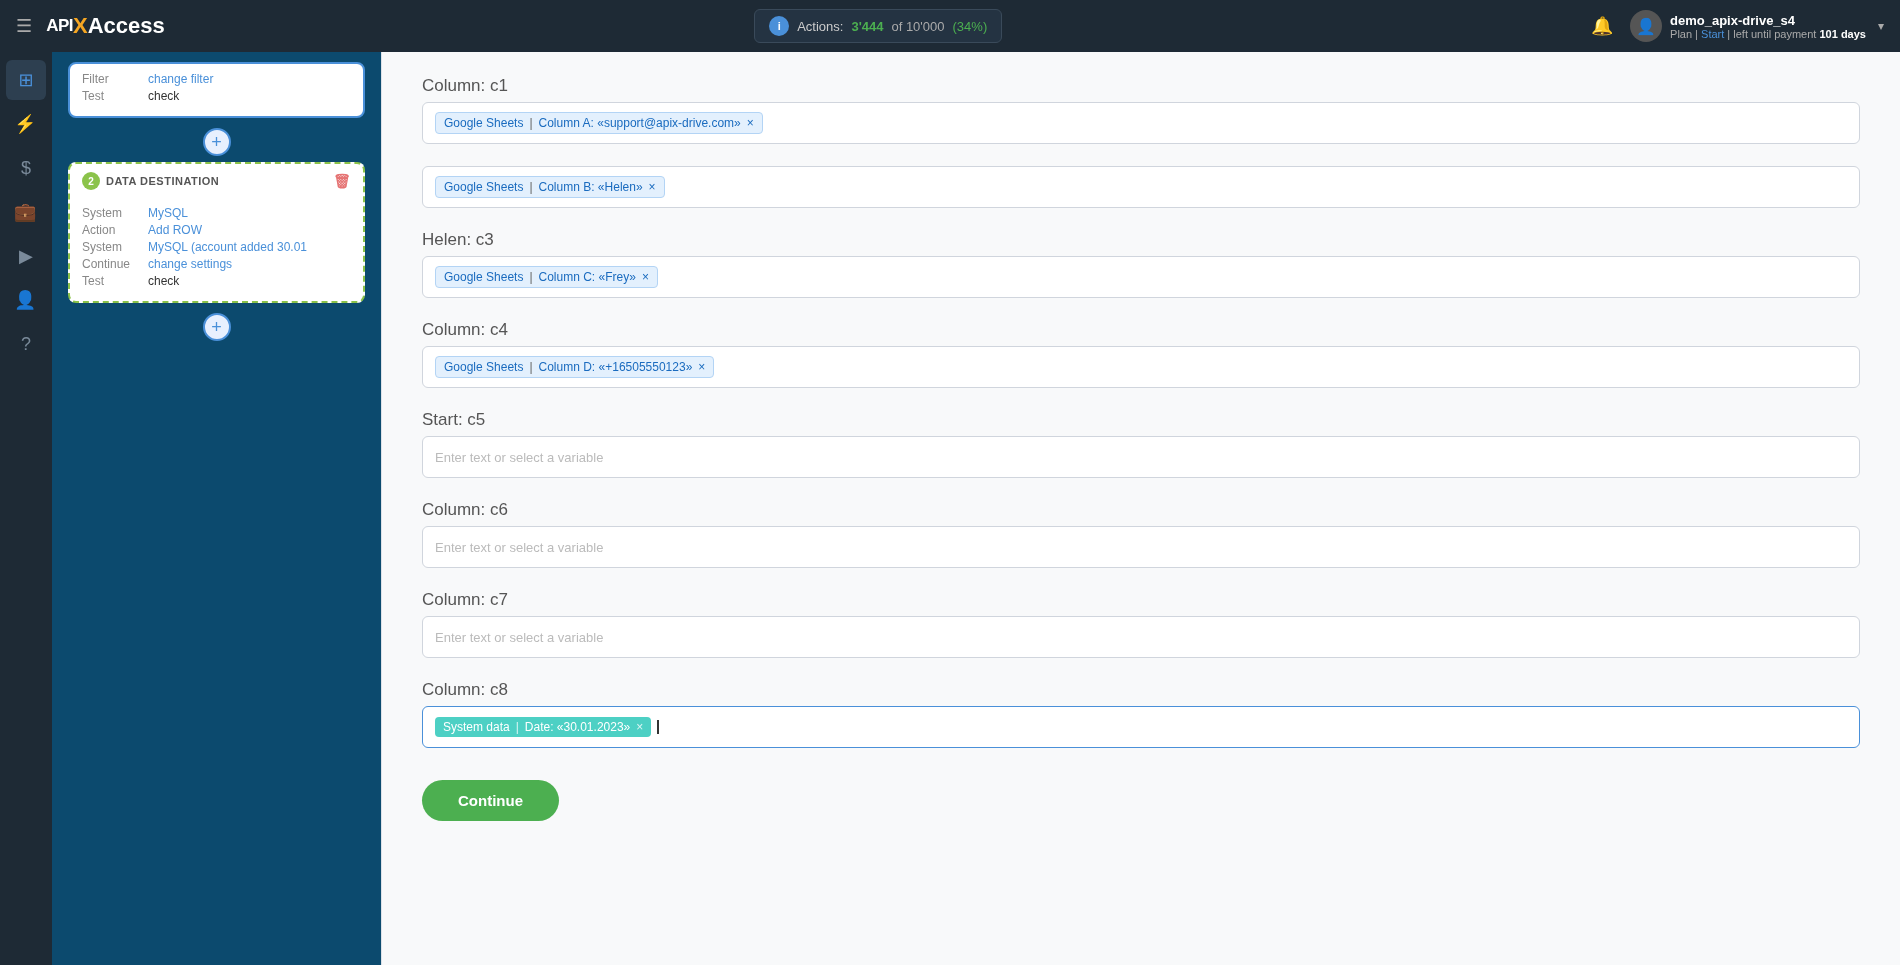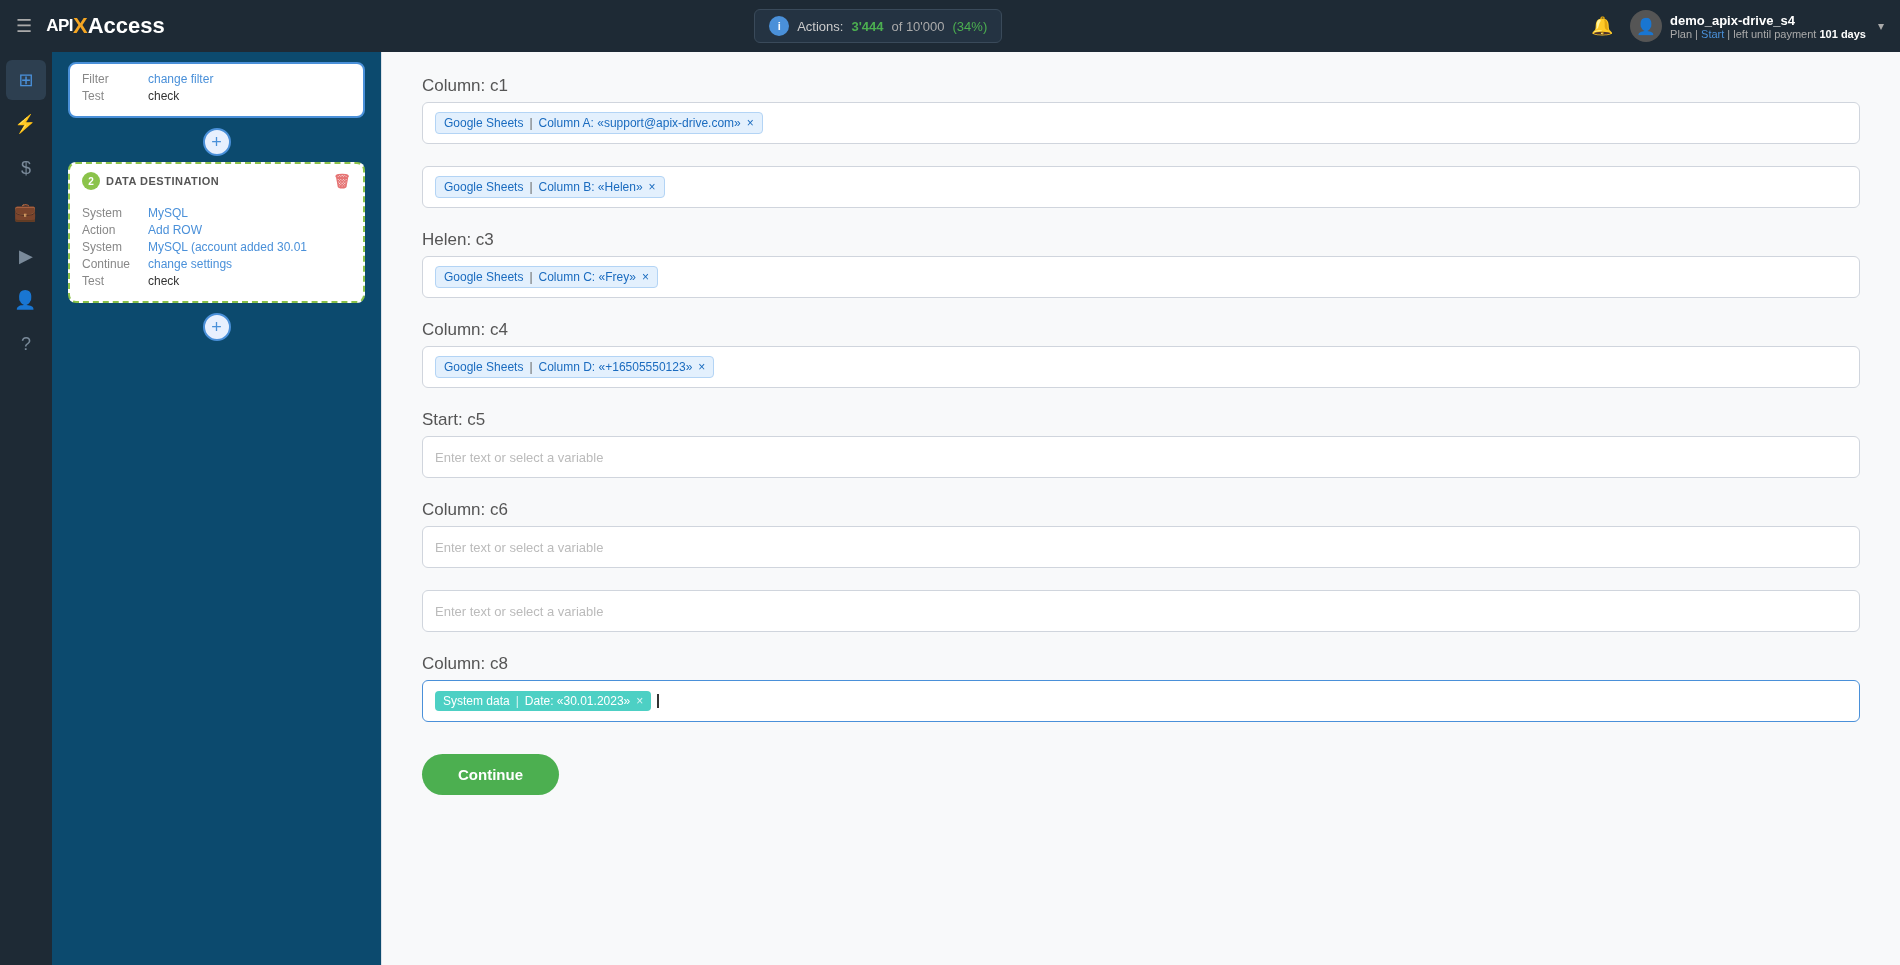--- a/index.html
+++ b/index.html
@@ -405,20 +405,21 @@
     
     <div class="column-section">
       <div class="column-label">Column: c6</div>
       <div class="column-input">
         <span style="color:#bbb;">Enter text or select a variable</span>
       </div>
     </div>
 
     
     <div class="column-section">
+      <div class="column-label">Column: c7</div>
       <div class="column-input">
         <span style="color:#bbb;">Enter text or select a variable</span>
       </div>
     </div>
 
     
     <div class="column-section">
       <div class="column-label">Column: c8</div>
       <div class="column-input has-content focused">
         <span class="tag cyan">

